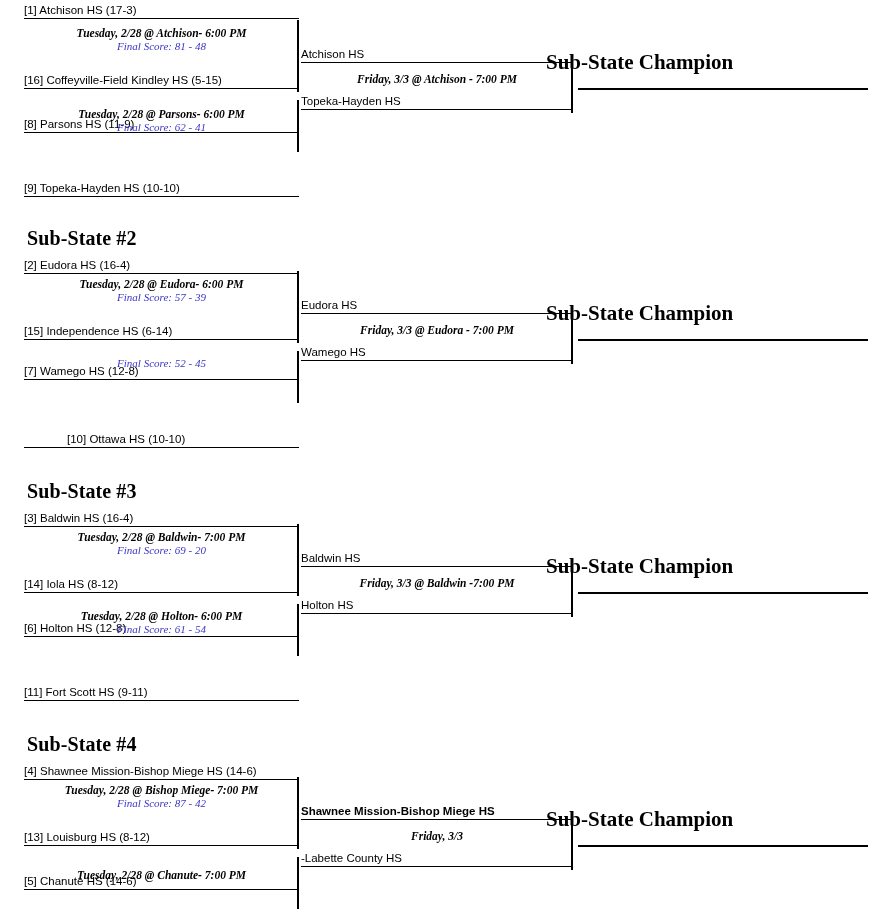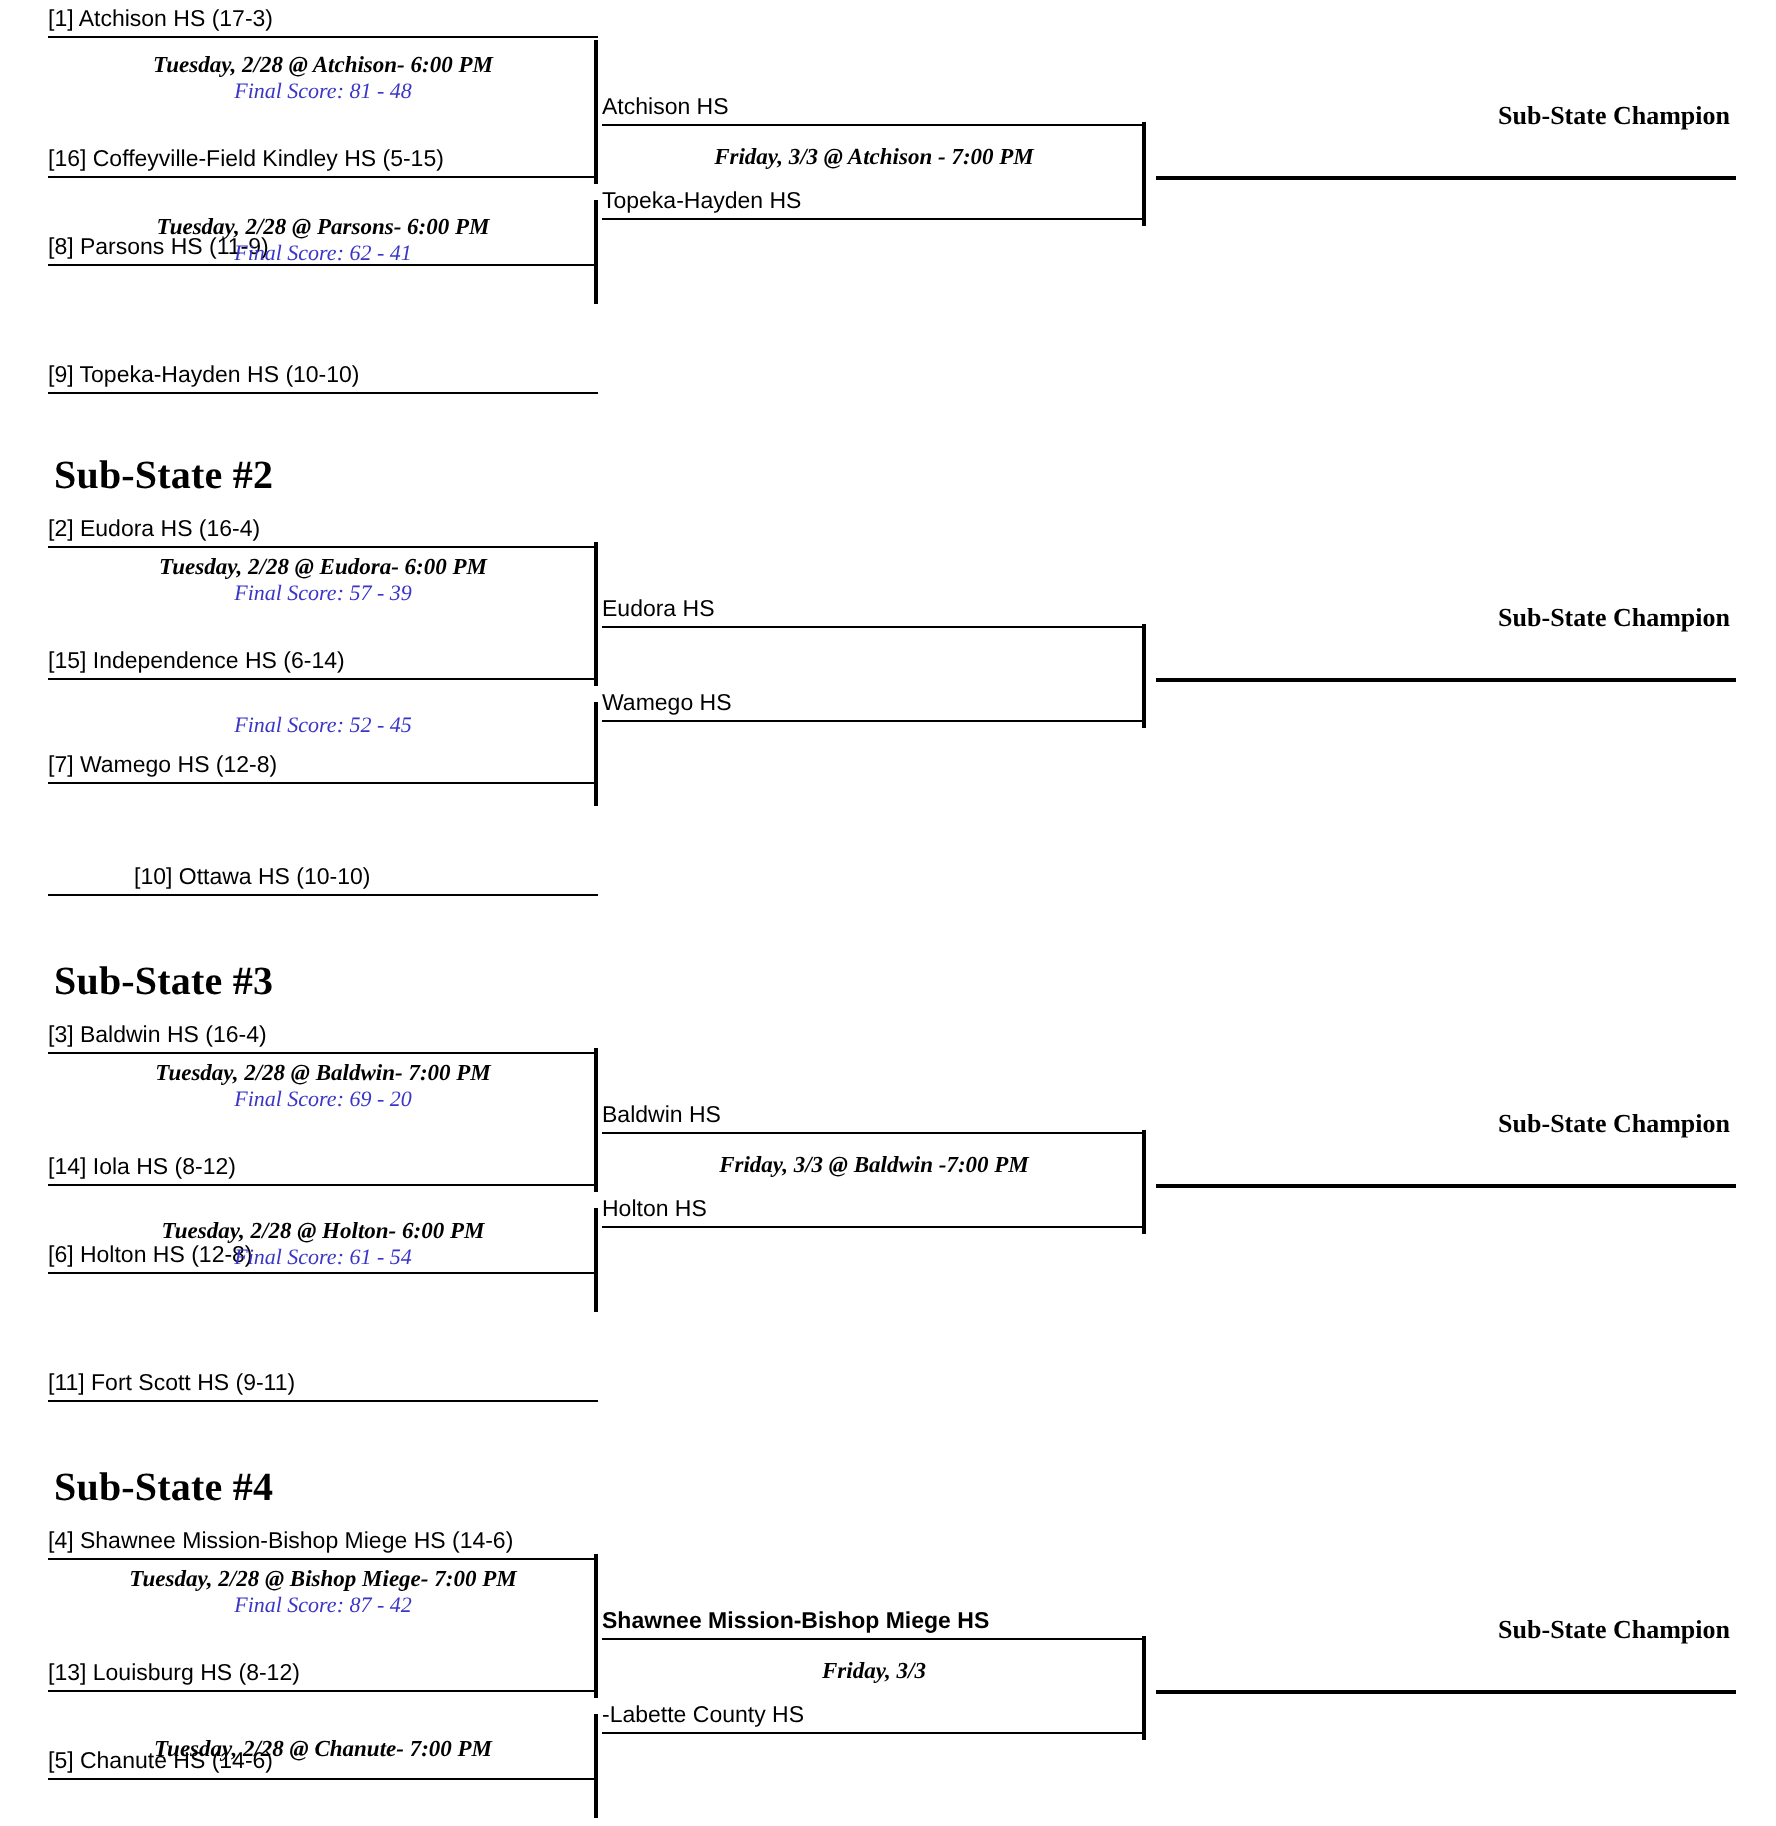--- a/index.html
+++ b/index.html
@@ -104,26 +104,26 @@
     font-style: italic;
     font-weight: bold;
     font-size: 11.5px;
     line-height: 13px;
     white-space: nowrap;
   }
 
   
   .champ-label {
     position: absolute;
-    left: 575px;
+    left: 546px;
     width: 290px;
-    text-align: right;
-    font-family: "Liberation Serif", serif;
-    font-weight: bold;
-    font-size: 13px;
+    text-align: left;
+    font-family: "Liberation Serif", serif;
+    font-weight: bold;
+    font-size: 21px;
     white-space: nowrap;
   }
   .champ-line {
     position: absolute;
     left: 578px;
     width: 290px;
     border-bottom: 2px solid #000;
     height: 0;
   }
 </style>
@@ -165,28 +165,29 @@
 
     <div class="game-box" style="top:20px; height:72px;"></div>
     <div class="team-line game" style="top:8px;">[2] Eudora HS   (16-4)</div>
     <div class="game-info" style="top:27px;">
       <div>Tuesday, 2/28 @ Eudora- 6:00 PM</div>
       <div class="score">Final Score: 57 - 39</div>
     </div>
     <div class="team-line game" style="top:59px;">[15] Independence HS  (6-14)</div>
 
     <div class="game-box" style="top:100px; height:52px;"></div>
-    <div class="team-line game" style="top:96px;">[7] Wamego HS   (12-8)</div>
+    <div class="team-line game" style="top:84px;">[7] Wamego HS   (12-8)</div>
     <div class="game-info" style="top:106px;">
       <div class="score">Final Score: 52 - 45</div>
     </div>
     <div class="team-line game" style="top:137px;padding-left:43px;">[10] Ottawa HS  (10-10)</div>
 
     <div class="final-box" style="top:61px; height:52px;"></div>
     <div class="final-team" style="top:48px;">Eudora HS</div>
+    <div class="final-info" style="top:73px;">Friday, 3/3 @ Eudora - 7:00 PM</div>
     <div class="final-team" style="top:95px;">Wamego HS</div>
 
     <div class="champ-label" style="top:50px;">Sub-State Champion</div>
     <div class="champ-line" style="top:88px;"></div>
   </div>
 
   <div class="region" style="top:504px;">
     <div class="region-title" style="top:-24px;">Sub-State #3</div>
 
     <div class="game-box" style="top:20px; height:72px;"></div>

